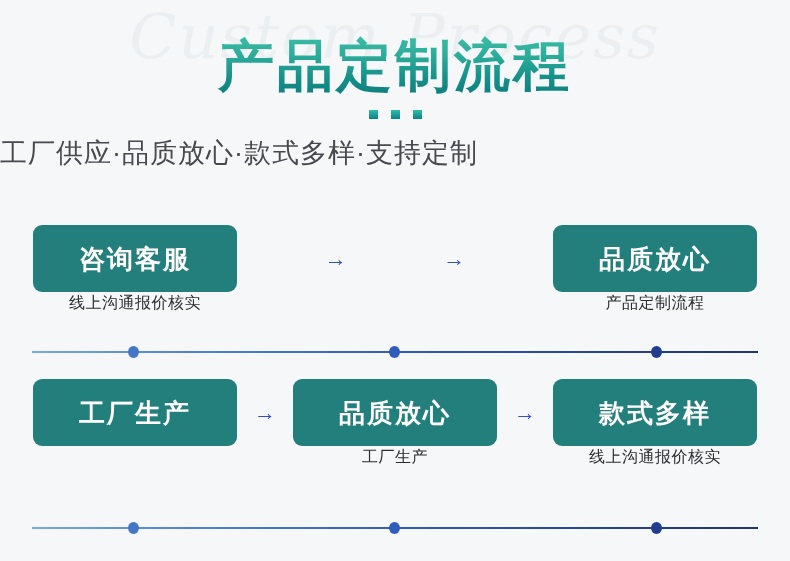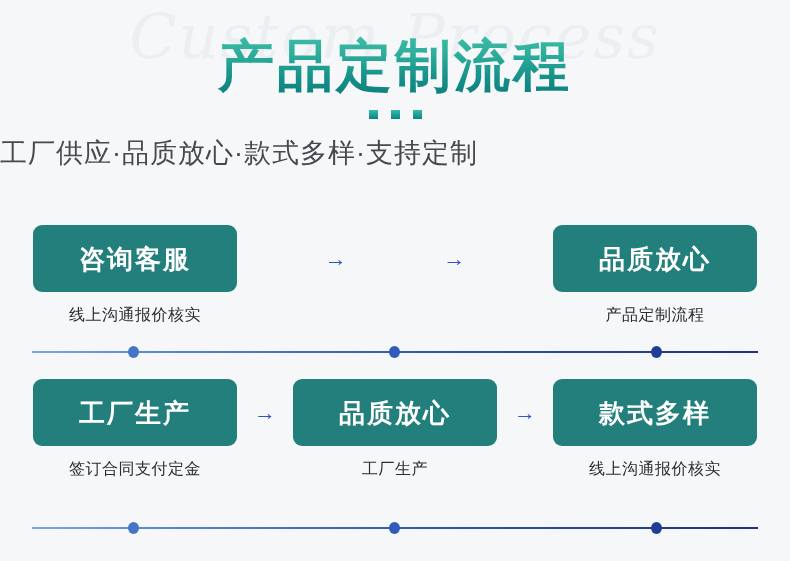--- a/index.html
+++ b/index.html
@@ -130,21 +130,21 @@
   .step-box-label {
     color: #ffffff;
     font-size: 26px;
     font-weight: bold;
     letter-spacing: 2px;
     line-height: 30px;
     white-space: nowrap;
   }
 
   .step-caption {
-    margin-top: 12px;
+    margin-top: 0;
     font-size: 16px;
     line-height: 22px;
     color: #2a2d31;
     letter-spacing: 0.5px;
     white-space: nowrap;
     text-align: center;
   }
 
   .arrow {
     width: 40px;
@@ -236,21 +236,20 @@
     <div class="divider-dot d2"></div>
     <div class="divider-dot d3"></div>
   </div>
 
   <div class="flow-row row-2">
 
     <div class="step">
       <div class="step-box">
         <span class="step-box-label">工厂生产</span>
       </div>
-      <div class="step-caption">签订合同支付定金</div>
     </div>
 
     <div class="arrow">→</div>
 
     <div class="step">
       <div class="step-box">
         <span class="step-box-label">品质放心</span>
       </div>
       <div class="step-caption">工厂生产</div>
     </div>

